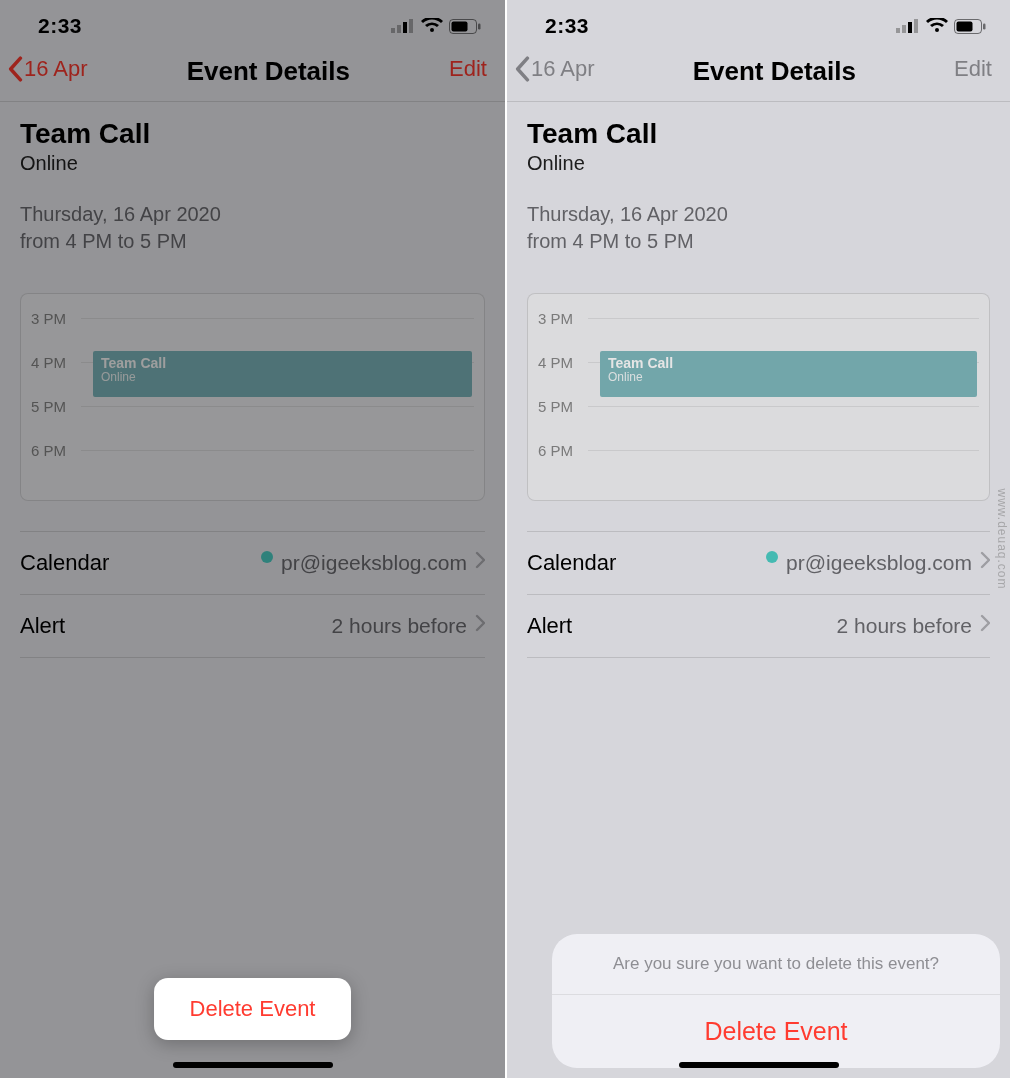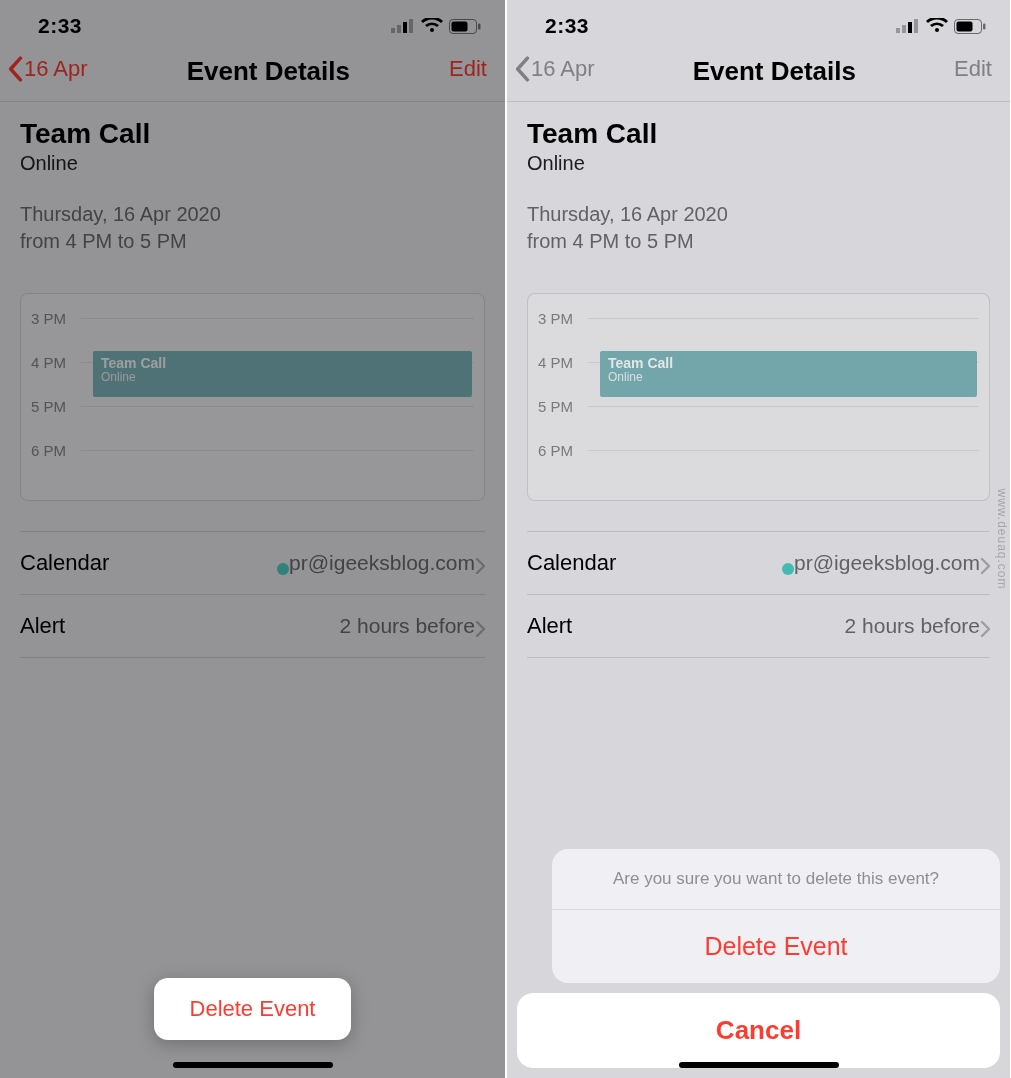--- a/index.html
+++ b/index.html
@@ -36,34 +36,34 @@
   .hourRow .hline { flex:1; border-top:1px solid rgba(0,0,0,0.08); margin-top:10px;}
   .hourRow:last-child{height:20px;}
   .slot { position:absolute; left:72px; right:12px; top:57px; height:46px; background:#7fb9be; border-radius:2px; padding:4px 8px; color:#fff; font-size:14px; line-height:1.15;}
   .slot .slotTitle{font-weight:600;}
   .slot .slotSub{font-size:12px; opacity:0.9;}
 
   
   .listRow { display:flex; align-items:center; justify-content:space-between; padding:18px 0; border-top:1px solid rgba(0,0,0,0.12); margin-top:30px;}
   .listRow.second{margin-top:0;}
   .listRow .rlabel{ font-size:22px; color:#000;}
-  .listRow .rvalueWrap{display:flex; align-items:flex-end; }
+  .listRow .rvalueWrap{display:flex; align-items:flex-start; gap:8px;}
   .listRow .dot{width:12px;height:12px;border-radius:50%; background:#4dd0c7;}
   .listRow .rvalue{ font-size:21px; color:#6d6d72;}
   .listRow .chev{ color:#b0b0b5;}
   .listRow + .bborder{border-top:1px solid rgba(0,0,0,0.12);}
   .bborder{height:1px;}
 
   
   .pill { position:absolute; left:50%; transform:translateX(-50%); bottom:38px; background:#fff; border-radius:14px; padding:18px 36px; box-shadow:0 4px 18px rgba(0,0,0,0.25); font-size:22px; color:#ff3b30; font-weight:500;}
   .homebar { position:absolute; left:50%; transform:translateX(-50%); bottom:10px; width:160px; height:6px; background:#000; border-radius:3px; }
 
   
   .sheet { position:absolute; left:10px; right:10px; bottom:10px; }
-  .sheetTop { background:rgba(240,240,245,0.95); border-radius:16px; overflow:hidden;margin-left:35px; }
+  .sheetTop { background:rgba(240,240,245,0.95); border-radius:25px; overflow:hidden;margin-left:35px; }
   .sheetMsg { text-align:center; font-size:17px; color:#8e8e93; padding:20px 16px; border-bottom:1px solid rgba(0,0,0,0.08);}
   .sheetBtn { text-align:center; font-size:25px; color:#ff3b30; padding:22px 0; }
   .sheetCancel { margin-top:10px; background:#fff; border-radius:16px; text-align:center; font-size:26px; color:#ff3b30; font-weight:600; padding:22px 0; }
 
   
   .phone.left .dim{ position:absolute; inset:0; background:rgba(0,0,0,0.38); pointer-events:none;}
   .phone.right .dim{ position:absolute; inset:0; background:rgba(0,0,0,0.10); pointer-events:none;}
 
   
   .phone .screen{ position:absolute; inset:0; }
@@ -244,19 +244,18 @@
         <div class="bborder"></div>
       </div>
     </div>
     <div class="dim"></div>
     <div class="overlay">
       <div class="sheet">
         <div class="sheetTop">
           <div class="sheetMsg">Are you sure you want to delete this event?</div>
           <div class="sheetBtn">Delete Event</div>
         </div>
-        <div class="sheetCancel">Cancel</div>
       </div>
       <div class="homebar"></div>
     </div>
   </div>
 </div>
 <div class="watermark">www.deuaq.com</div>
 
 </body></html>

